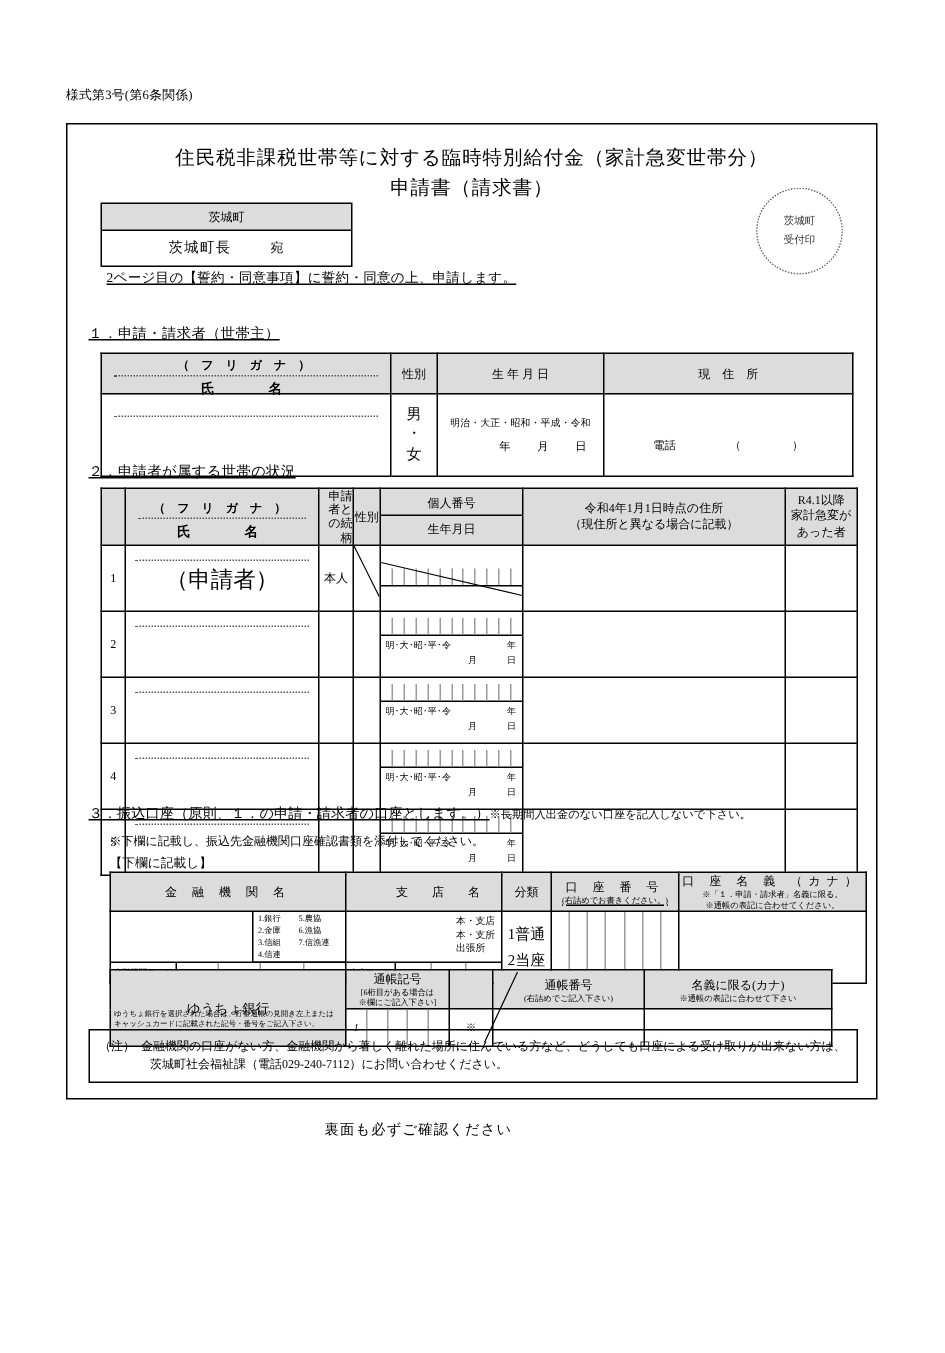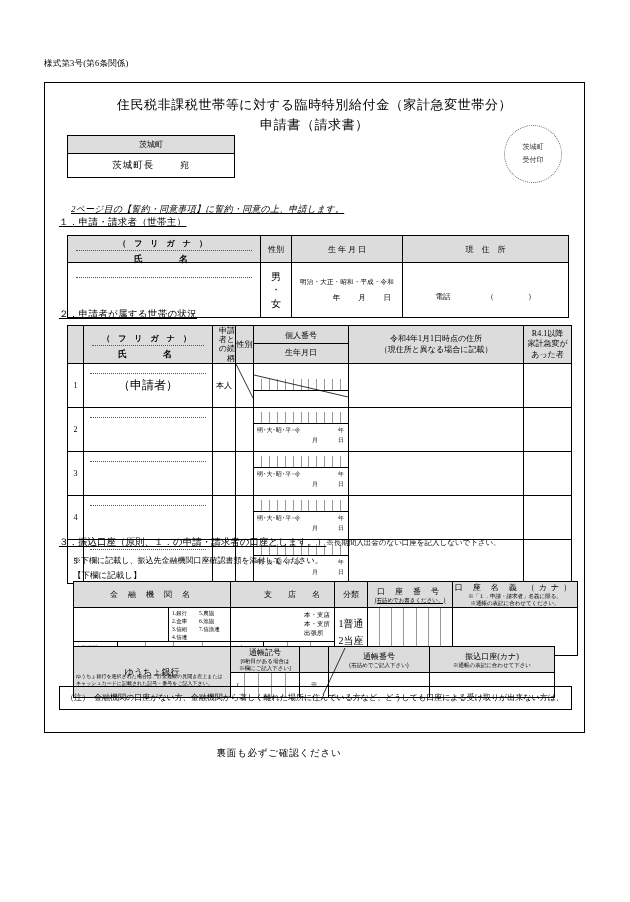--- a/index.html
+++ b/index.html
@@ -95,25 +95,24 @@
     padding: 5px 0;
     text-align: center;
     letter-spacing: 1px;
   }
   .addr-bot .to { margin-left: 26px; font-size: 8.5px; }
 
   
   .pledge {
     position: absolute;
     left: 26px;
-    top: 120px;
+    top: 96px;
     font-size: 9px;
     text-decoration: underline;
     letter-spacing: 0.2px;
-    font-style: italic;
   }
 
   
   .sec-h {
     position: absolute;
     font-size: 9.5px;
     text-decoration: underline;
     letter-spacing: 0.3px;
   }
   #sec1h { left: 14px; top: 133px; }
@@ -255,21 +254,21 @@
   .diag-cell svg { position: absolute; left: 0; top: 0; }
   .hh-name-cell {
     position: relative;
     height: 34px;
   }
   .hh-name-cell .rule {
     border-bottom: 0.8px dotted #555;
     margin: 9px 6px 0 6px;
   }
   .hh-name-cell .applicant {
-    font-size: 12px;
+    font-size: 15px;
     margin-top: 3px;
     text-align: center;
   }
 
   
   #t3 { left: 28px; top: 498px; width: 476px; }
   #t3 .b-name { width: 156px; }
   #t3 .b-br   { width: 80px; padding-left: 23px; }
   #t3 .b-cls  { width: 32px; }
   #t3 .b-num  { width: 84px; }
@@ -748,21 +747,21 @@
             <div>通帳記号</div>
             <div class="tiny">[6桁目がある場合は</div>
             <div class="tiny">※欄にご記入下さい]</div>
           </td>
           <td class="y-gap hdr thick slash-cell"></td>
           <td class="y-num hdr thick">
             <div>通帳番号</div>
             <div class="tiny">(右詰めでご記入下さい)</div>
           </td>
           <td class="y-kana hdr thick">
-            <div>振込口座(カナ)</div>
+            <div>名義に限る(カナ)</div>
             <div class="tiny">※通帳の表記に合わせて下さい</div>
           </td>
         </tr>
         <tr>
           <td class="thick" style="height:24px;">
             <div class="kigo-body">
               <i style="display:flex;align-items:center;justify-content:center;font-size:7px;">
                     <span>1</span>
                   </i>
                   <i></i>
@@ -794,20 +793,21 @@
       <div style="position:absolute;left:28px;top:588px;width:156px;height:26px;overflow:hidden;">
         <div class="yucho-note">ゆうちょ銀行を選択された場合は、貯金通帳の見開き左上またはキャッシュカードに記載された記号・番号をご記入下さい。</div>
       </div>
 
       <svg style="position:absolute;left:274px;top:563px;" width="30" height="51">
         <line x1="4" y1="49" x2="26" y2="2" stroke="#000" stroke-width="0.8"></line>
       </svg>
 
       <div class="notebox">
         <span class="lbl">（注）</span><span>金融機関の口座がない方、金融機関から著しく離れた場所に住んでいる方など、どうしても口座による受け取りが出来ない方は、</span>
+        <span class="l2">茨城町社会福祉課（電話029-240-7112）にお問い合わせください。</span>
       </div>
 
     </div>
   </div>
 
   <div class="footer">裏面も必ずご確認ください</div>
 
 </div>
 
 </body></html>

